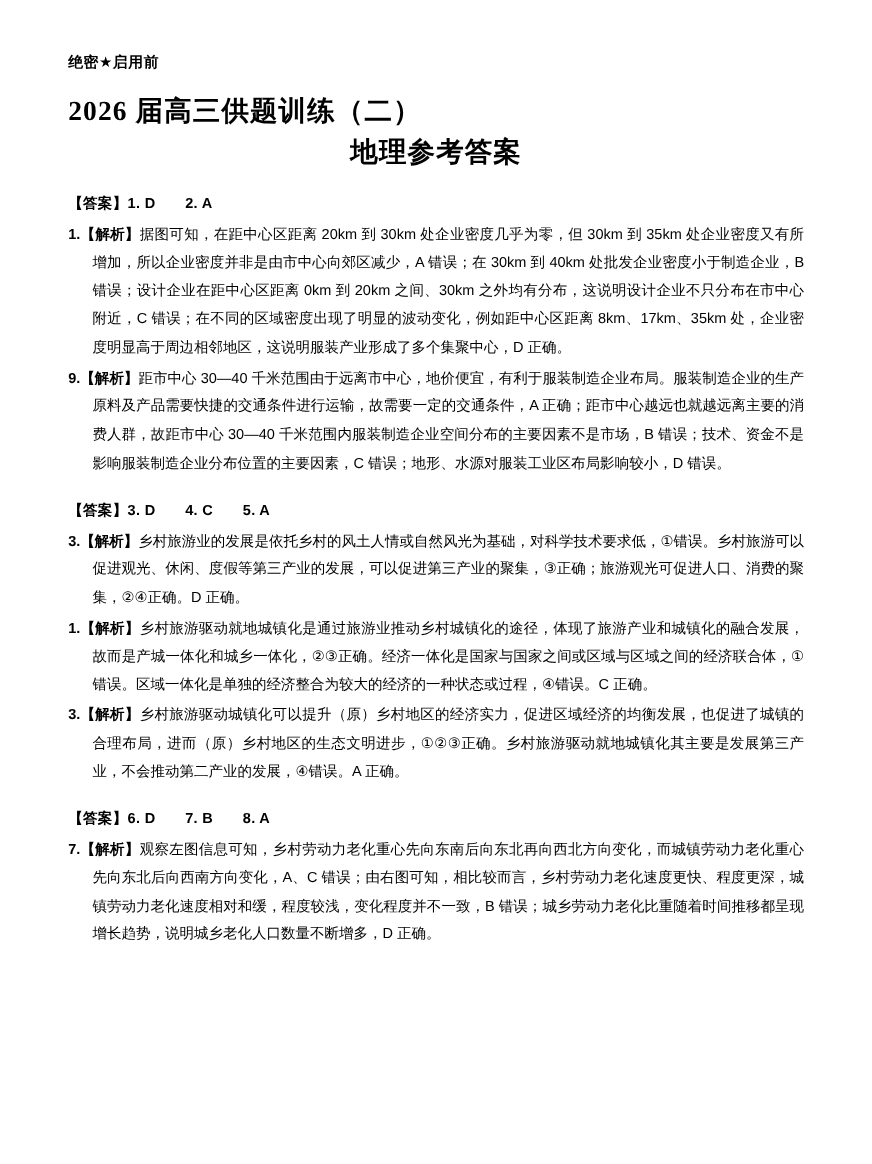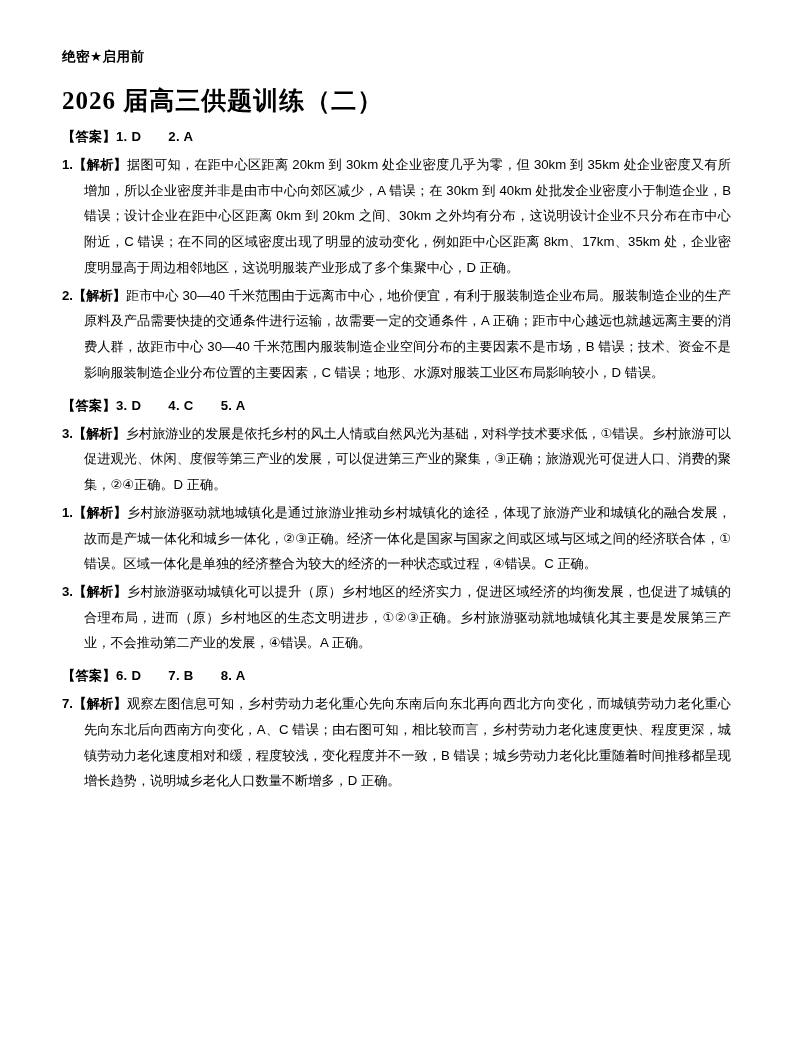--- a/index.html
+++ b/index.html
@@ -41,21 +41,21 @@
     text-align: center;
     font-size: 25px;
     font-weight: bold;
     letter-spacing: 1px;
     margin: 0 0 22px 0;
     font-family: "Liberation Serif", "DejaVu Serif", serif;
   }
   .answer-line {
     font-size: 13.2px;
     font-weight: 600;
-    margin: 11px 0 6px 0;
+    margin: 21px 0 6px 0;
     letter-spacing: 0.3px;
     font-family: "Liberation Sans", "DejaVu Sans", sans-serif;
     white-space: pre;
   }
   .para {
     font-size: 13.2px;
     line-height: 1.95;
     text-align: justify;
     margin: 0 0 2px 0;
     text-indent: 0;
@@ -78,29 +78,30 @@
   }
 </style>
 </head>
 <body>
 
 <div class="page">
 
   <div class="secret">绝密★启用前</div>
 
   <div class="title1">2026 届高三供题训练（二）</div>
+  <div class="title2">地理参考答案</div>
 
   <div class="answer-line">【答案】1. D　　2. A</div>
 
   <p class="para">
     <span class="lead">1.【解析】</span><span>据图可知，在距中心区距离 20km 到 30km 处企业密度几乎为零，但 30km 到 35km 处企业密度又有所增加，所以企业密度并非是由市中心向郊区减少，A 错误；在 30km 到 40km 处批发企业密度小于制造企业，B 错误；设计企业在距中心区距离 0km 到 20km 之间、30km 之外均有分布，这说明设计企业不只分布在市中心附近，C 错误；在不同的区域密度出现了明显的波动变化，例如距中心区距离 8km、17km、35km 处，企业密度明显高于周边相邻地区，这说明服装产业形成了多个集聚中心，D 正确。</span>
   </p>
 
   <p class="para">
-    <span class="lead">2.【解析】</span><span>距市中心 30—40 千米范围由于远离市中心，地价便宜，有利于服装制造企业布局。服装制造企业的生产原料及产品需要快捷的交通条件进行运输，故需要一定的交通条件，A 正确；距市中心越远也就越远离主要的消费人群，故距市中心 30—40 千米范围内服装制造企业空间分布的主要因素不是市场，B 错误；技术、资金不是影响服装制造企业分布位置的主要因素，C 错误；地形、水源对服装工业区布局影响较小，D 错误。</span>
+    <span class="lead">9.【解析】</span><span>距市中心 30—40 千米范围由于远离市中心，地价便宜，有利于服装制造企业布局。服装制造企业的生产原料及产品需要快捷的交通条件进行运输，故需要一定的交通条件，A 正确；距市中心越远也就越远离主要的消费人群，故距市中心 30—40 千米范围内服装制造企业空间分布的主要因素不是市场，B 错误；技术、资金不是影响服装制造企业分布位置的主要因素，C 错误；地形、水源对服装工业区布局影响较小，D 错误。</span>
   </p>
 
   <div class="answer-line">【答案】3. D　　4. C　　5. A</div>
 
   <p class="para">
     <span class="lead">3.【解析】</span><span>乡村旅游业的发展是依托乡村的风土人情或自然风光为基础，对科学技术要求低，①错误。乡村旅游可以促进观光、休闲、度假等第三产业的发展，可以促进第三产业的聚集，③正确；旅游观光可促进人口、消费的聚集，②④正确。D 正确。</span>
   </p>
 
   <p class="para">
     <span class="lead">1.【解析】</span><span>乡村旅游驱动就地城镇化是通过旅游业推动乡村城镇化的途径，体现了旅游产业和城镇化的融合发展，故而是产城一体化和城乡一体化，②③正确。经济一体化是国家与国家之间或区域与区域之间的经济联合体，①错误。区域一体化是单独的经济整合为较大的经济的一种状态或过程，④错误。C 正确。</span>

